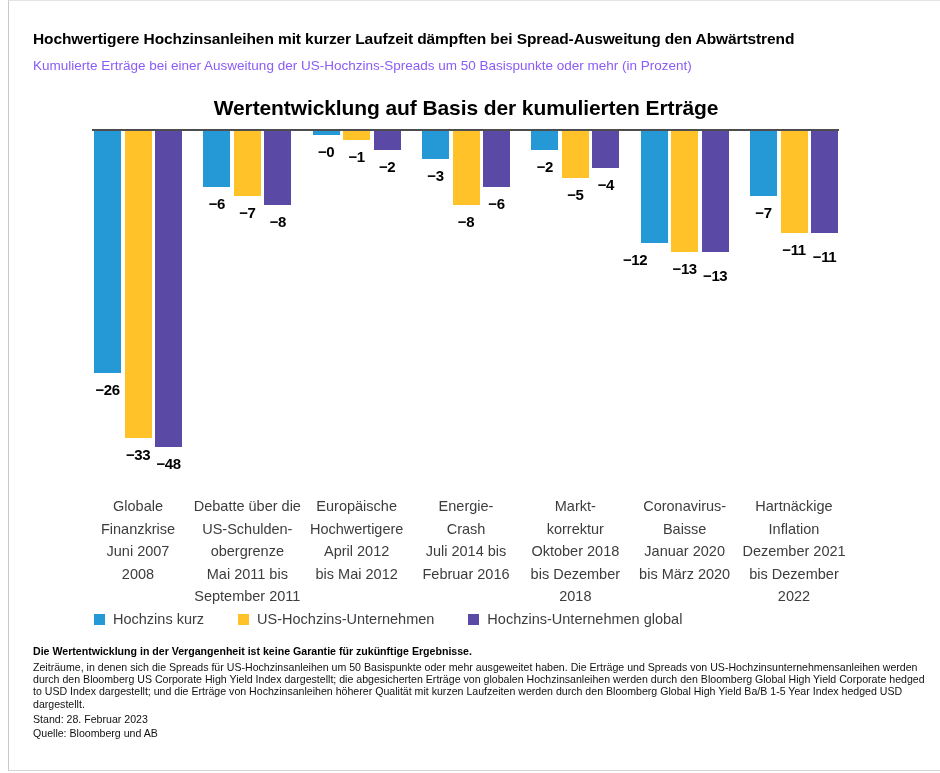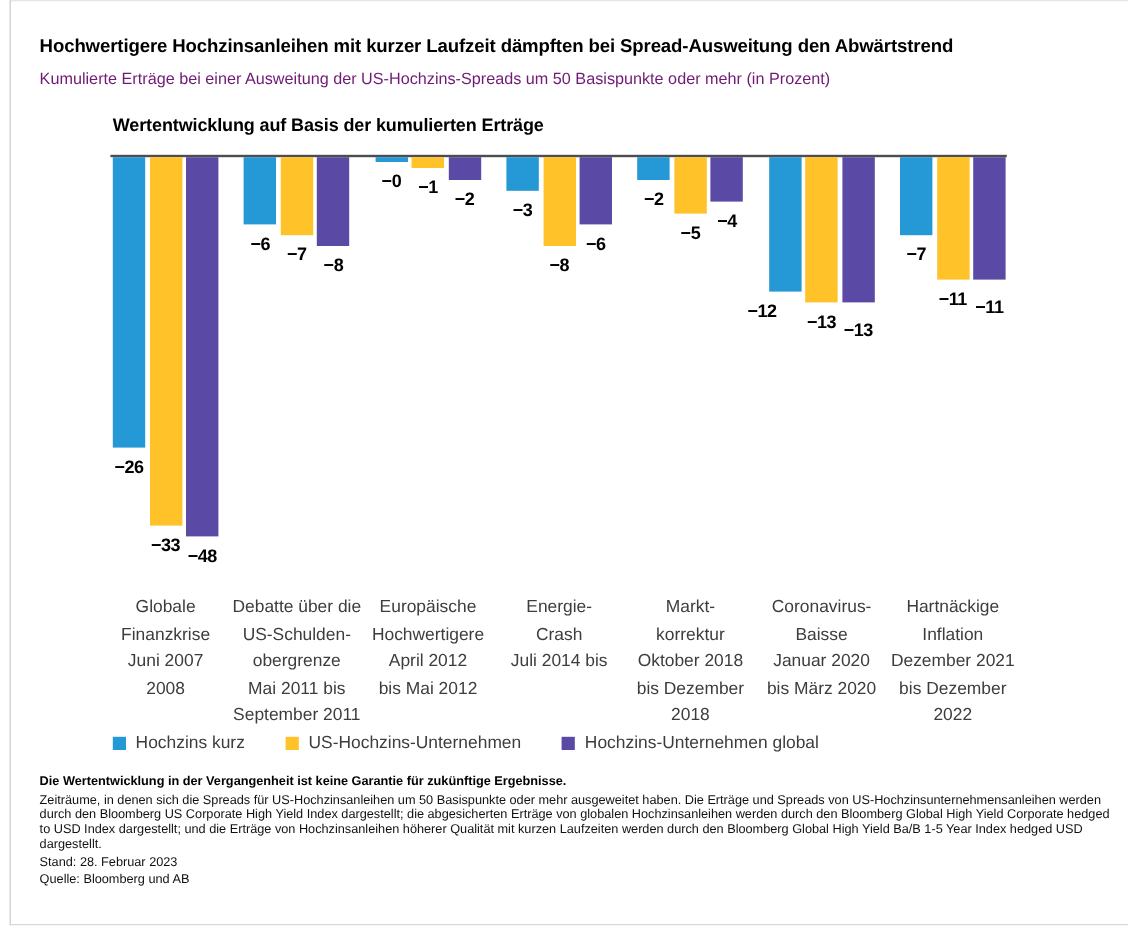--- a/index.html
+++ b/index.html
@@ -8,24 +8,24 @@
   #page {
     position:relative; width:940px; height:773px; background:#fff; overflow:hidden;padding-left:37px;
   }
   #frame {
     position:absolute; left:8px; top:0; width:932px; height:771px;
     border-left:1px solid #c9c9c9; border-top:1px solid #e4e4e4; border-bottom:1px solid #d6d6d6;
     pointer-events:none;
   }
   .header { position:absolute; left:33px; top:30px; width:880px; }
   .report-title { font-size:15.5px; font-weight:700; letter-spacing:-0.1px; line-height:18px; }
-  .report-subtitle { font-size:13.5px; font-weight:400; margin-top:10px; color:#701a75; }
+  .report-subtitle { font-size:13.5px; font-weight:400; margin-top:10px; color:#8b5cf6; }
   .chart-title {
     position:absolute; left:94px; top:96px; width:744px;
-    font-size:15px; font-weight:700; letter-spacing:-0.1px;
+    text-align:center; font-size:21px; font-weight:700; letter-spacing:-0.1px;
   }
   #chart {
     position:absolute; left:94px; top:131px; width:744px; height:470px;
   }
   #zero-line {
     position:absolute; left:-2px; top:-2px; width:747px; height:2px; background:#4d4d50;
   }
   .bar { position:absolute; top:0; width:27px; }
   .bar-value-label {
     position:absolute; width:48px; text-align:center;
@@ -124,20 +124,21 @@
         <div class="category-label" style="left: 196.667px;">
           <div>Europäische</div>
           <div>Hochwertigere</div>
           <div>April 2012</div>
           <div>bis Mai 2012</div>
         </div>
         <div class="category-label" style="left: 306px;">
           <div>Energie-</div>
           <div>Crash</div>
           <div>Juli 2014 bis</div>
+          <div>Februar 2016</div>
         </div>
         <div class="category-label" style="left: 415.333px;">
           <div>Markt-</div>
           <div>korrektur</div>
           <div>Oktober 2018</div>
           <div>bis Dezember</div>
           <div>2018</div>
         </div>
         <div class="category-label" style="left: 524.667px;">
           <div>Coronavirus-</div>

